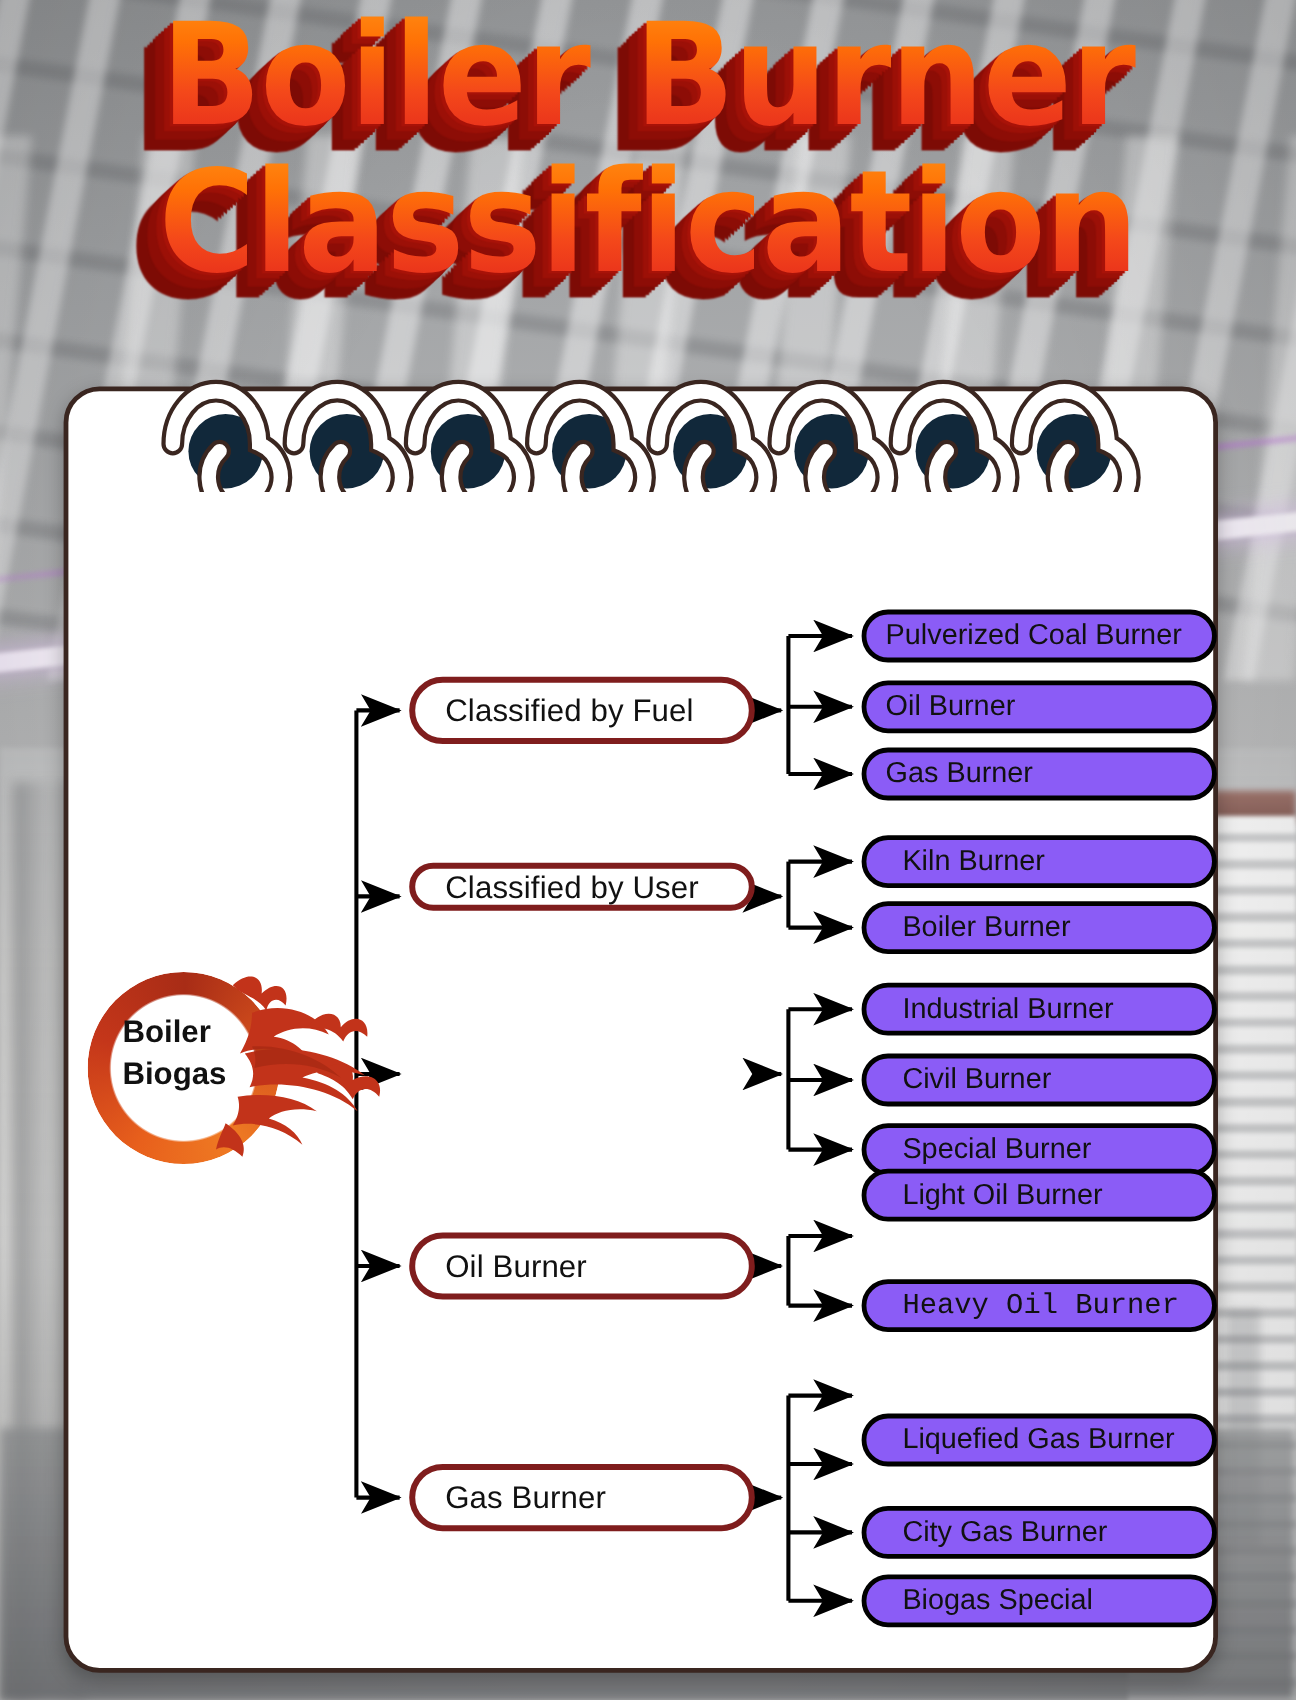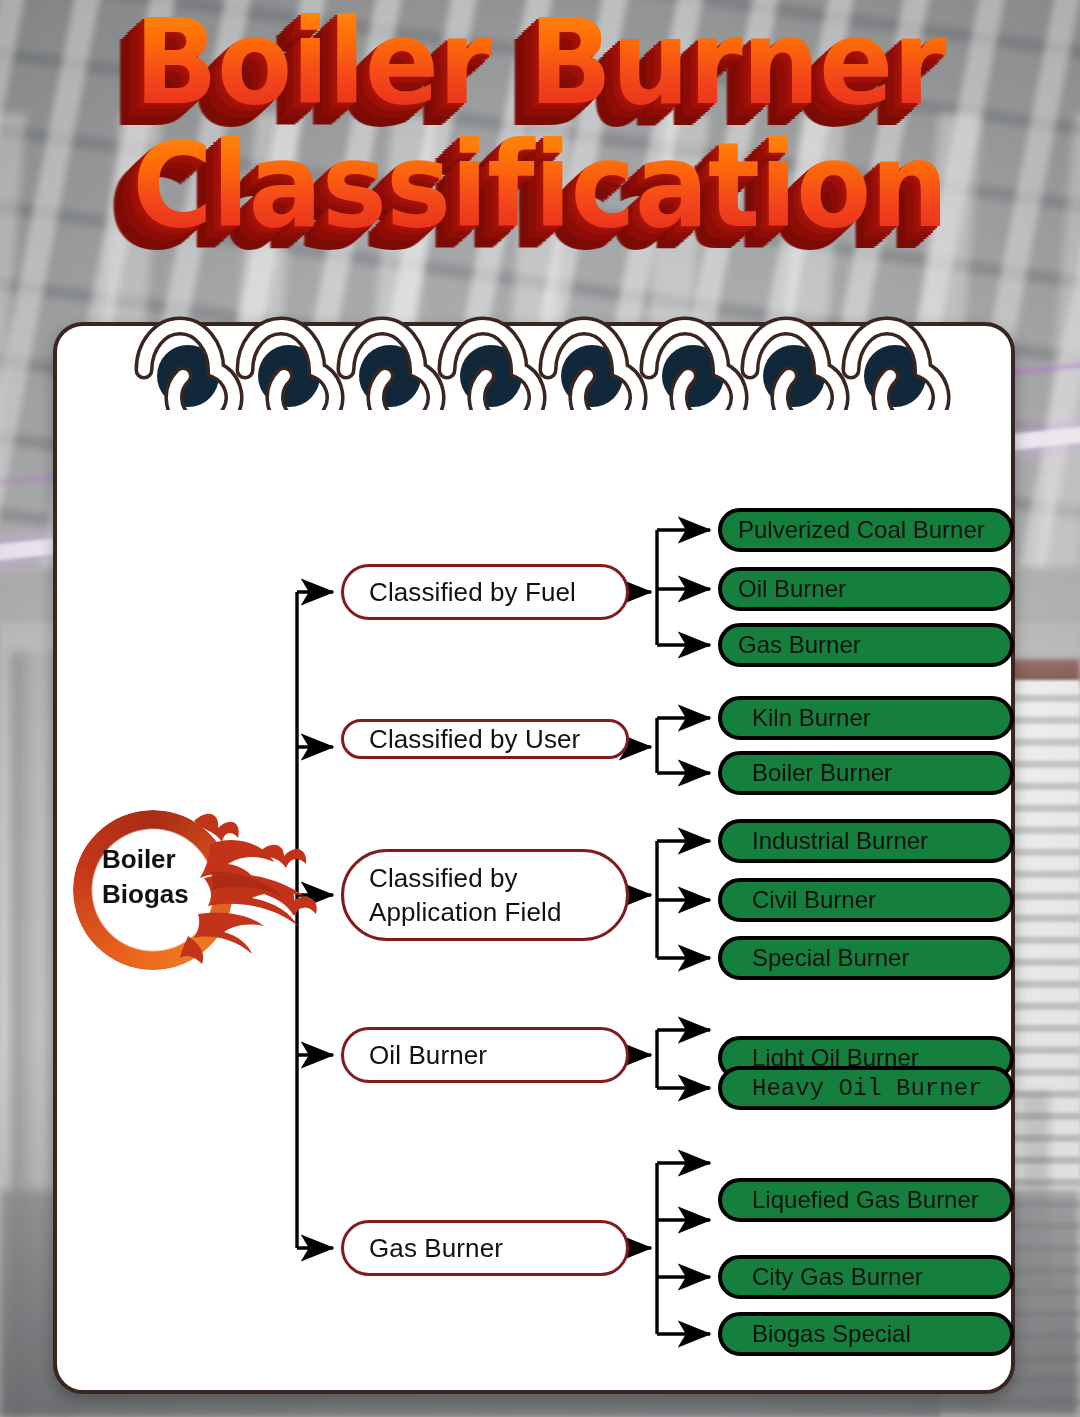--- a/index.html
+++ b/index.html
@@ -126,31 +126,31 @@
   }
 
   
   #diagram { position:absolute; left:53px; top:322px; width:962px; height:1072px; z-index:5; }
   #diagram svg { position:absolute; left:0; top:0; }
 
   .node { position:absolute; z-index:6; }
 
   .lvl1 {
     background:#fff;
-    border:3px solid #7f1d1d;
+    border:5px solid #7f1d1d;
     border-radius:999px;
     display:flex; align-items:center;
     padding-left:25px;
     font-size:26px; color:#111;
     letter-spacing:.1px;
   }
   .lvl1.two-line { flex-direction:column; justify-content:center; align-items:flex-start; padding-left:25px; line-height:1.32; }
 
   .lvl2 {
-    background:#15803d;
+    background:#8b5cf6;
     border:4px solid #000;
     border-radius:999px;
     display:flex; align-items:center;
     padding-left:16px;
     font-size:24px; color:#111;
     height:44px;
     width:296px;
     left:665px;
   }
   .lvl2.indent { padding-left:30px; }
@@ -273,24 +273,20 @@
   </svg>
 
   <div class="node lvl1" style="left:288px; top:242px; width:288px; height:56px;">
     <span>Classified by Fuel</span>
   </div>
 
   <div class="node lvl1" style="left:288px; top:397px; width:288px; height:40px;">
     <span>Classified by User</span>
   </div>
 
-  <div class="node lvl1 two-line" style="left:288px; top:527px; width:288px; height:92px;">
-    <span>Classified by</span>
-    <span>Application Field</span>
-  </div>
 
   <div class="node lvl1" style="left:288px; top:705px; width:288px; height:56px;">
     <span>Oil Burner</span>
   </div>
 
   <div class="node lvl1" style="left:288px; top:898px; width:288px; height:56px;">
     <span>Gas Burner</span>
   </div>
 
   <div class="node lvl2" style="top:186px;">
@@ -313,21 +309,21 @@
   <div class="node lvl2 indent" style="top:497px;">
     <span>Industrial Burner</span>
   </div>
   <div class="node lvl2 indent" style="top:556px;">
     <span>Civil Burner</span>
   </div>
   <div class="node lvl2 indent" style="top:614px;">
     <span>Special Burner</span>
   </div>
 
-  <div class="node lvl2 indent" style="top:714px;">
+  <div class="node lvl2 indent" style="top:652px;">
     <span>Light Oil Burner</span>
   </div>
   <div class="node lvl2 indent" style="top:744px;font-family:Liberation Mono, monospace;">
     <span>Heavy Oil Burner</span>
   </div>
 
   <div class="node lvl2 indent" style="top:856px;">
     <span>Liquefied Gas Burner</span>
   </div>
   <div class="node lvl2 indent" style="top:933px;">

